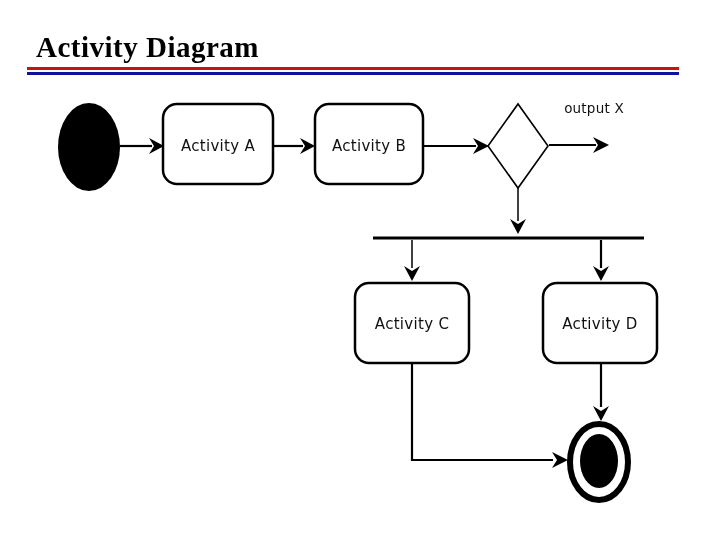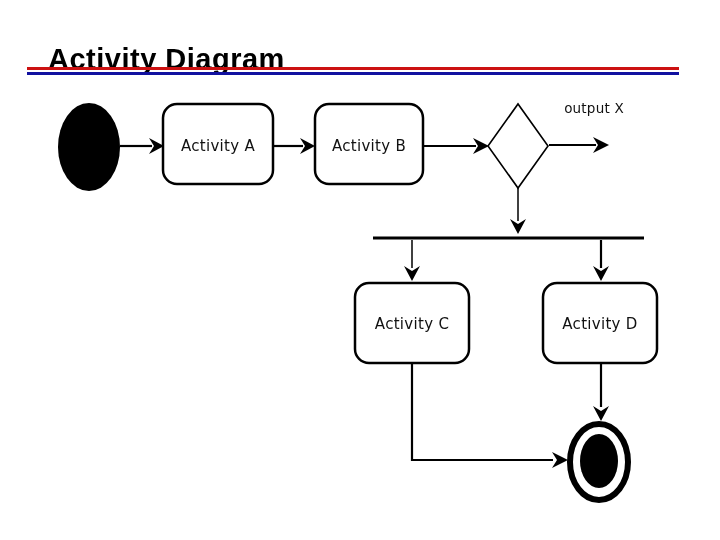--- a/index.html
+++ b/index.html
@@ -8,22 +8,22 @@
     width: 720px;
     height: 540px;
     background: #ffffff;
     overflow: hidden;
     font-family: "Liberation Sans", sans-serif;
   }
   .slide-title {
     position: absolute;
     left: 36px;
     top: 33px;
-    margin: 12px;
-    font-family: Liberation Sans, sans-serif;
+    margin: 0;
+    font-family: Liberation Serif, serif;
     font-weight: 700;
     font-size: 29px;
     line-height: 1;
     color: #000000;
     letter-spacing: 0.5px;
     white-space: nowrap;
   }
   .title-rule {
     position: absolute;
     left: 27px;

